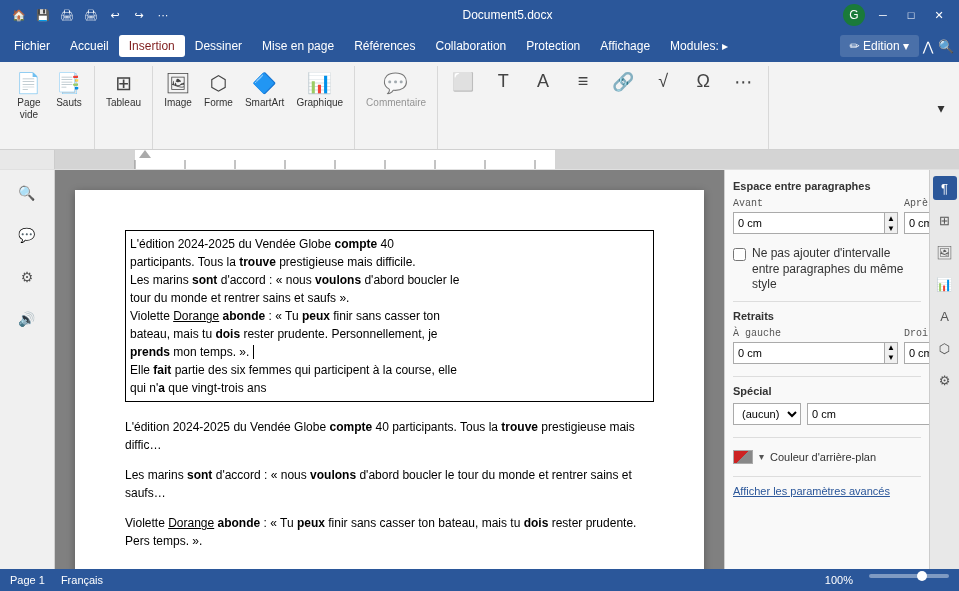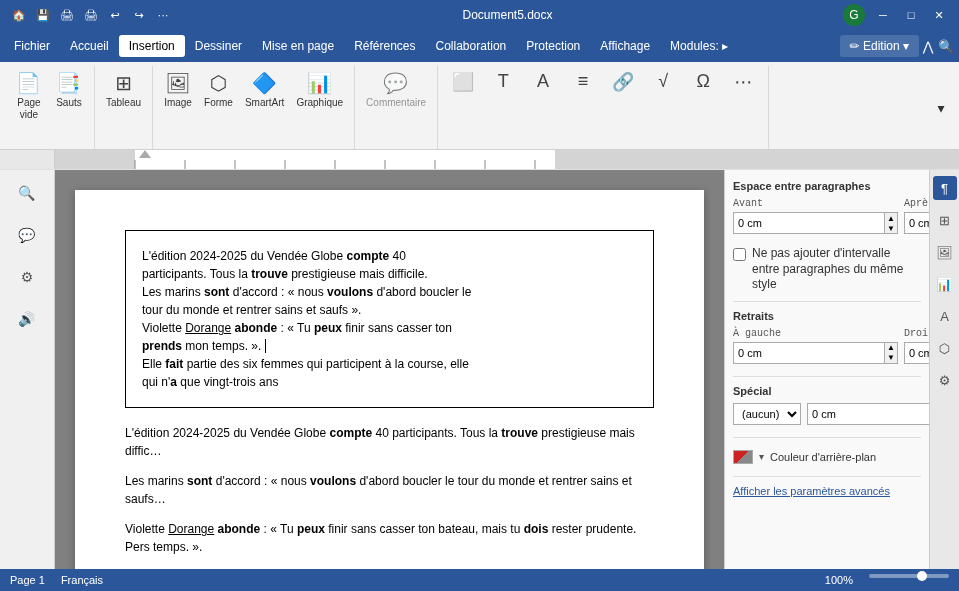--- a/index.html
+++ b/index.html
@@ -31,21 +31,21 @@
       padding: 0 4px;
     }
     .menu-item {
       padding: 4px 10px;
       color: white;
       font-size: 12px;
       cursor: pointer;
       border-radius: 3px;
       text-align: center;
     }
-    .menu-item.active { background: white; color: #000000; }
+    .menu-item.active { background: white; color: #7f1d1d; }
 
     
     .ribbon {
       height: 88px;
       background: #f3f3f3;
       border-bottom: 1px solid #d0d0d0;
       display: flex;
       align-items: stretch;
       padding: 4px 4px 0 4px;
       overflow: hidden;
@@ -143,21 +143,21 @@
       box-shadow: 0 2px 8px rgba(0,0,0,0.3);
       position: relative;
       font-size: 12px;
       line-height: 1.5;
       color: #000;
     }
 
     
     .doc-textbox {
       border: 1px solid #000;
-      padding: 16px;
+      padding: 4px;
       margin-bottom: 16px;
       font-size: 12px;
       line-height: 1.5;
     }
     .doc-para {
       margin-bottom: 12px;
       font-size: 12px;
       line-height: 1.5;
     }
     .doc-para:last-child { margin-bottom: 0; }
@@ -452,20 +452,21 @@
 
   <div class="doc-area">
     <div class="doc-page">
 
       <div class="doc-textbox">
         <p>L'édition 2024-2025 du Vendée Globe <strong class="bold">compte</strong> 40</p>
         <p>participants. Tous la <strong class="bold">trouve</strong> prestigieuse mais difficile.</p>
         <p>Les marins <strong class="bold">sont</strong> d'accord : « nous <strong class="bold">voulons</strong> d'abord boucler le</p>
         <p>tour du monde et rentrer sains et saufs ».</p>
         <p>Violette <span class="underline">Dorange</span> <strong class="bold">abonde</strong> : « Tu <strong class="bold">peux</strong> finir sans casser ton</p>
+        <p>bateau, mais tu <strong class="bold">dois</strong> rester prudente. Personnellement, je</p>
         <p><strong class="bold">prends</strong> mon temps. ».<span style="border-right:1.5px solid #000;">&nbsp;</span></p>
         <p>Elle <strong class="bold">fait</strong> partie des six femmes qui participent à la course, elle</p>
         <p>qui n'<strong class="bold">a</strong> que vingt-trois ans</p>
       </div>
 
       <p class="doc-para">
         L'édition 2024-2025 du Vendée Globe <strong class="bold">compte</strong> 40 participants. Tous la <strong class="bold">trouve</strong> prestigieuse mais diffic…
       </p>
       <p class="doc-para">
         Les marins <strong class="bold">sont</strong> d'accord : « nous <strong class="bold">voulons</strong> d'abord boucler le tour du monde et rentrer sains et saufs…

